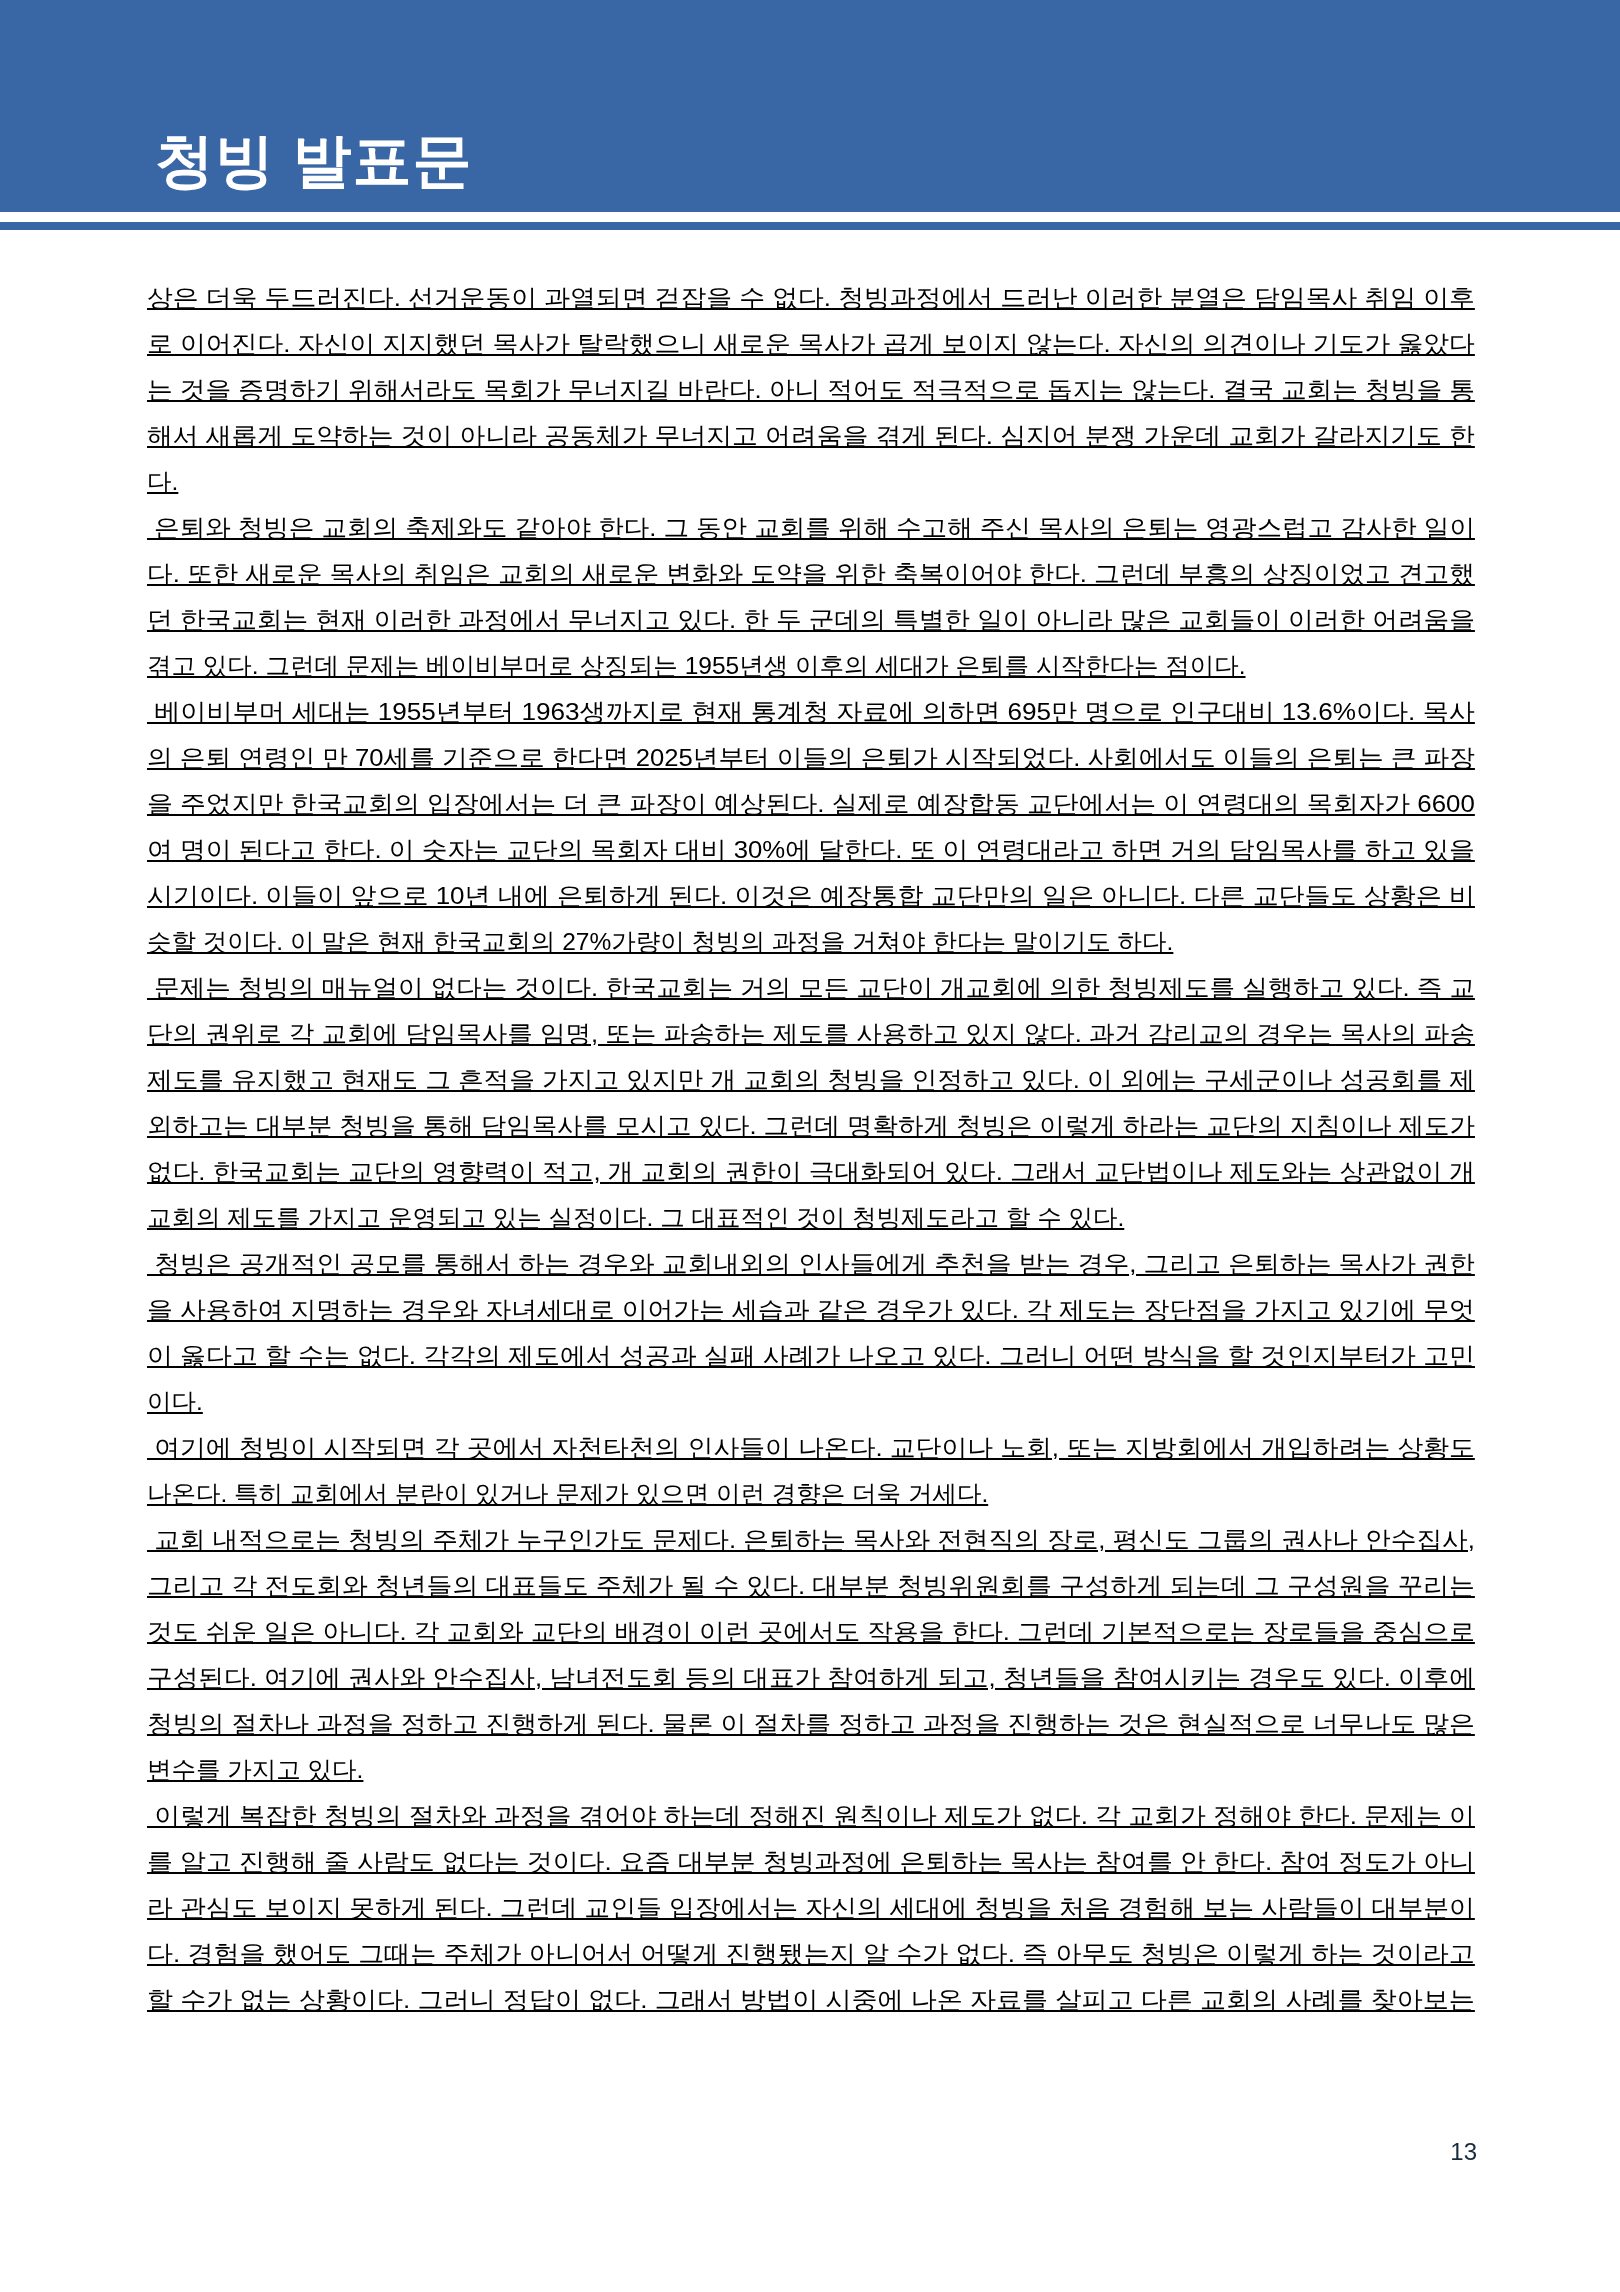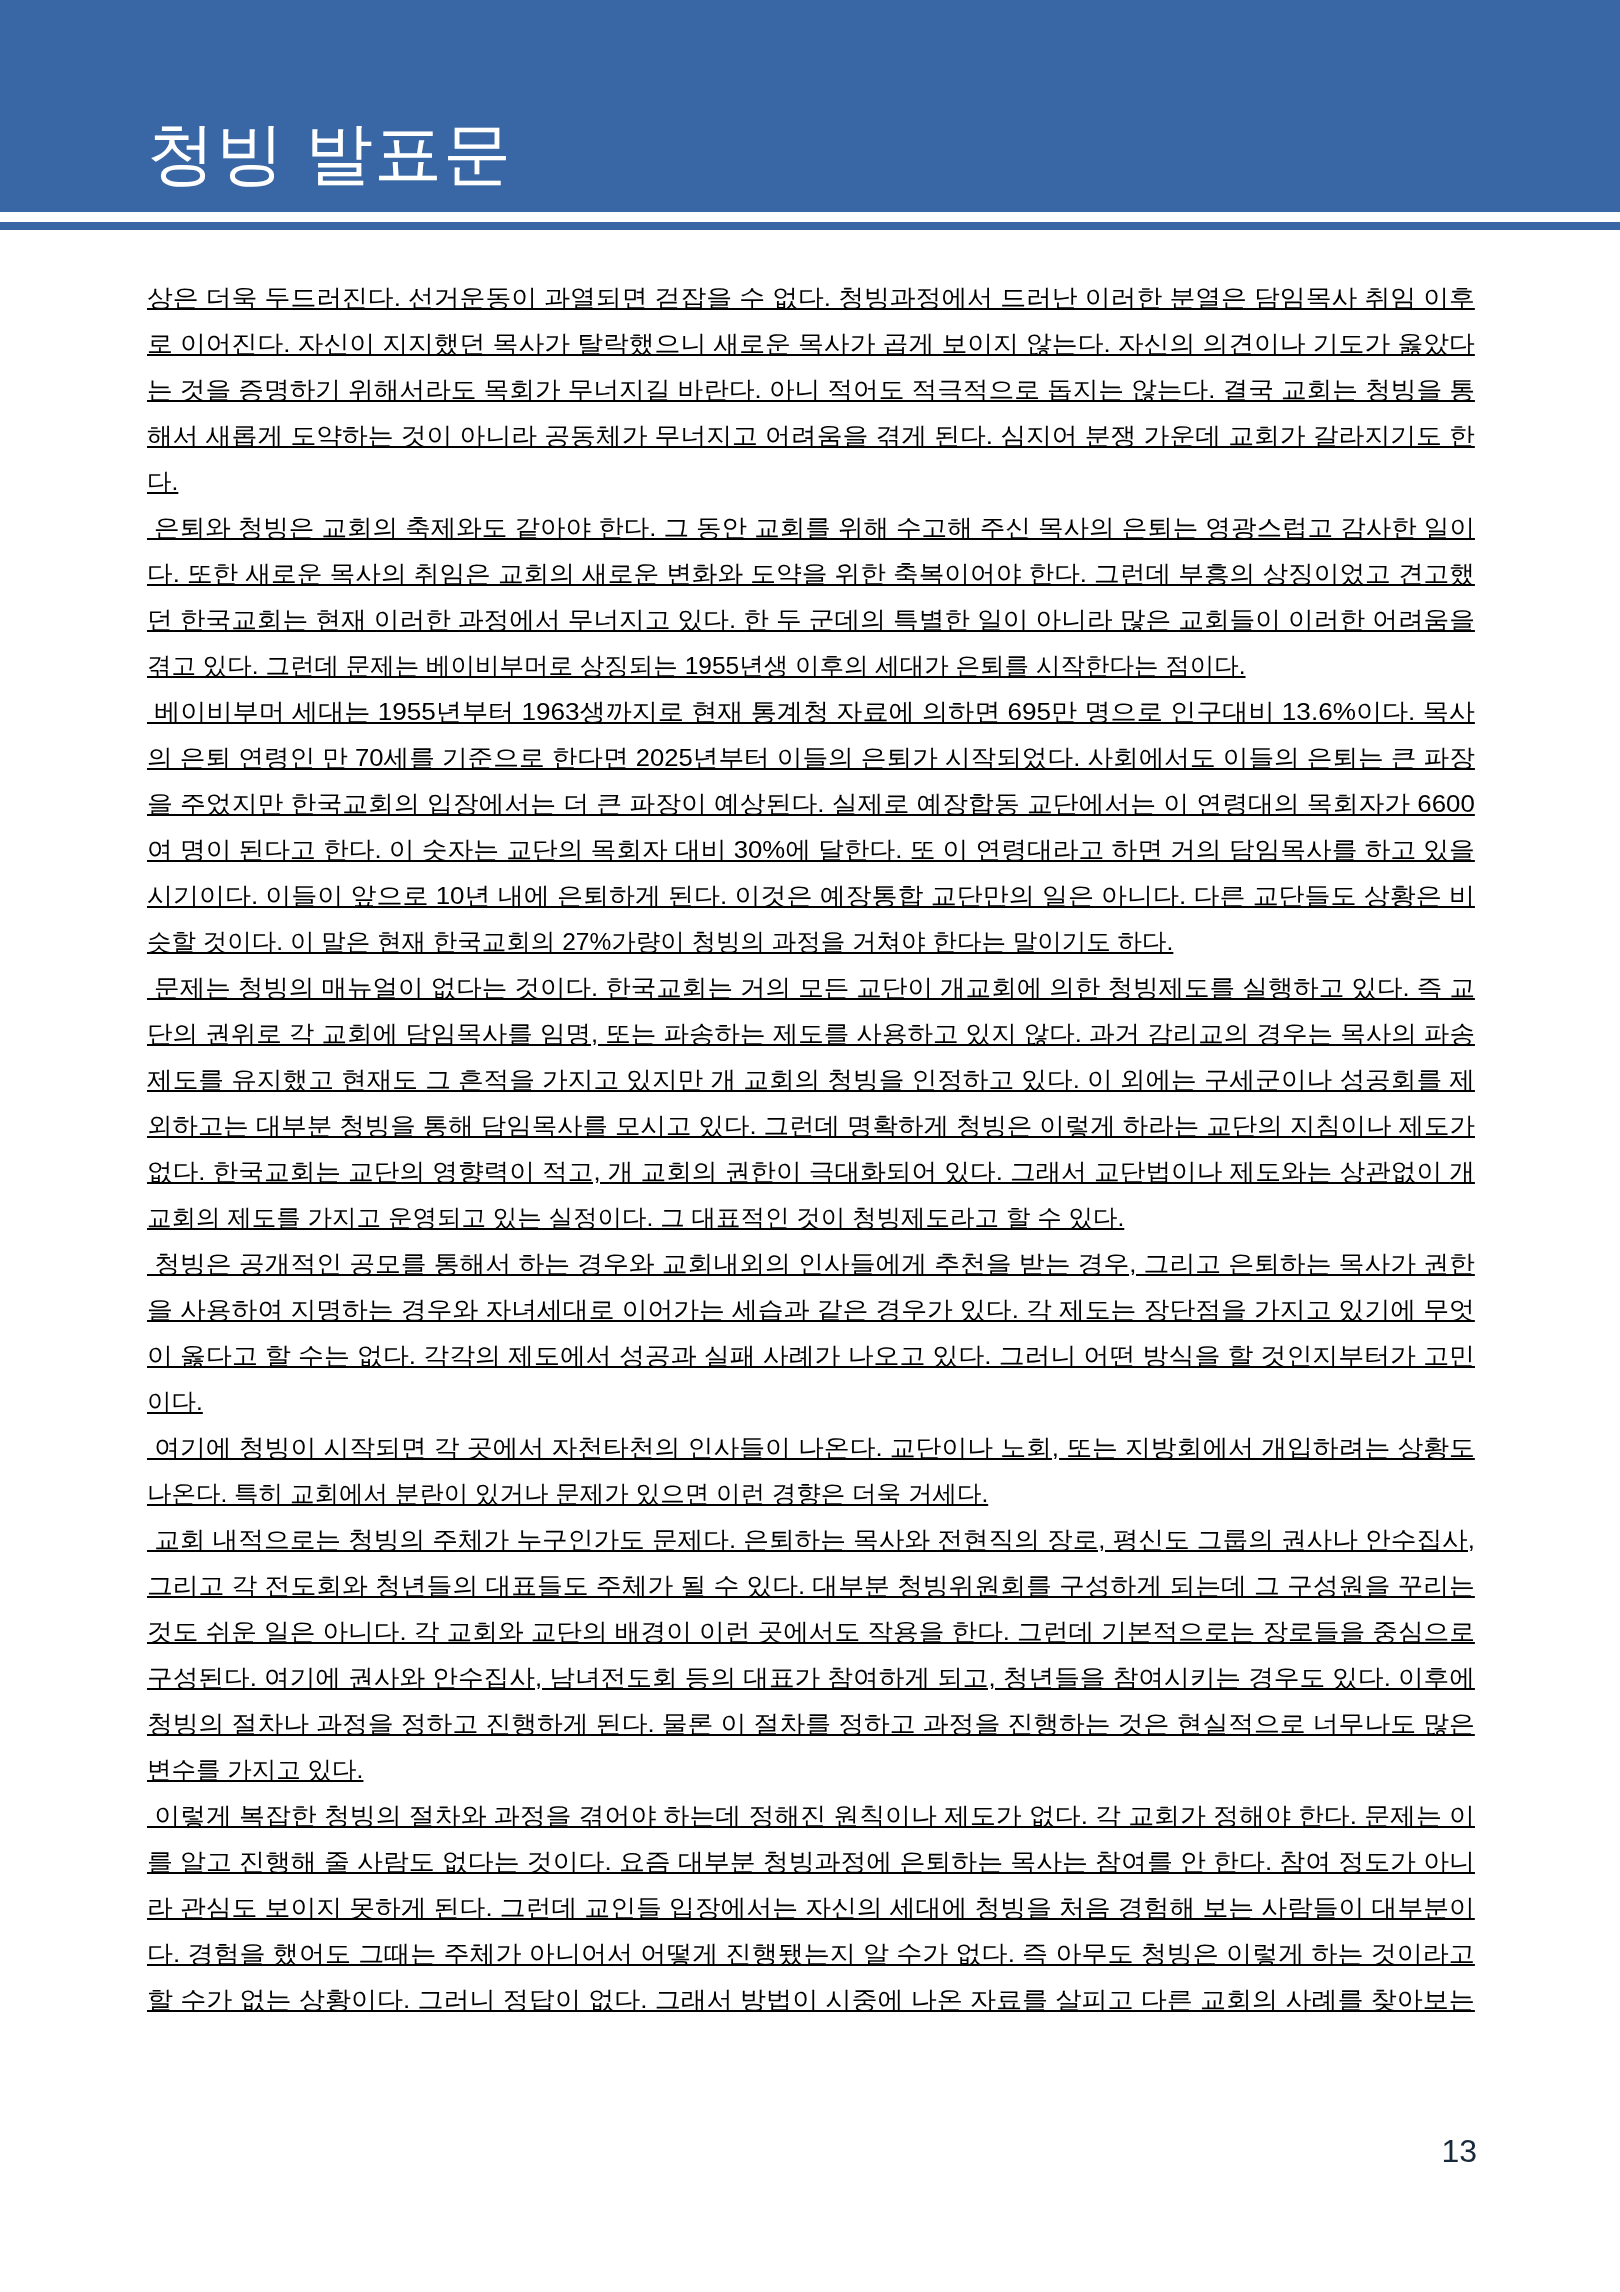--- a/index.html
+++ b/index.html
@@ -27,24 +27,24 @@
   .band {
     position: absolute;
     left: 0; top: 0;
     width: 1620px; height: 212px;
     background: var(--band-blue, #3966A4);
   }
   .title {
     position: absolute;
     left: 147px;
     top: 120px;
-    margin: 0;
-    font-size: 68px;
+    margin: 8px;
+    font-size: 59px;
     line-height: 67px;
-    font-weight: 400;
+    font-weight: 700;
     letter-spacing: 1px;
     color: var(--title-text, #fff);
     white-space: pre;
   }
   .rule {
     position: absolute;
     left: 0; top: 222px;
     width: 1620px; height: 7.8px;
     background: var(--band-blue, #3966A4);
   }
@@ -60,21 +60,21 @@
   .line {
     white-space: pre;
     width: max-content;
     height: 46px;
     transform-origin: 0 50%;
   }
   .pagenum {
     position: absolute;
     top: 2137px;
     right: 143px;
-    font-size: 32px;
+    font-size: 24px;
     line-height: 29px;
     color: var(--page-number, #17293A);
   }
 </style>
 </head>
 <body>
 
 <div class="page">
   <header class="band">
     <h1 class="title">청빙 발표문</h1>

